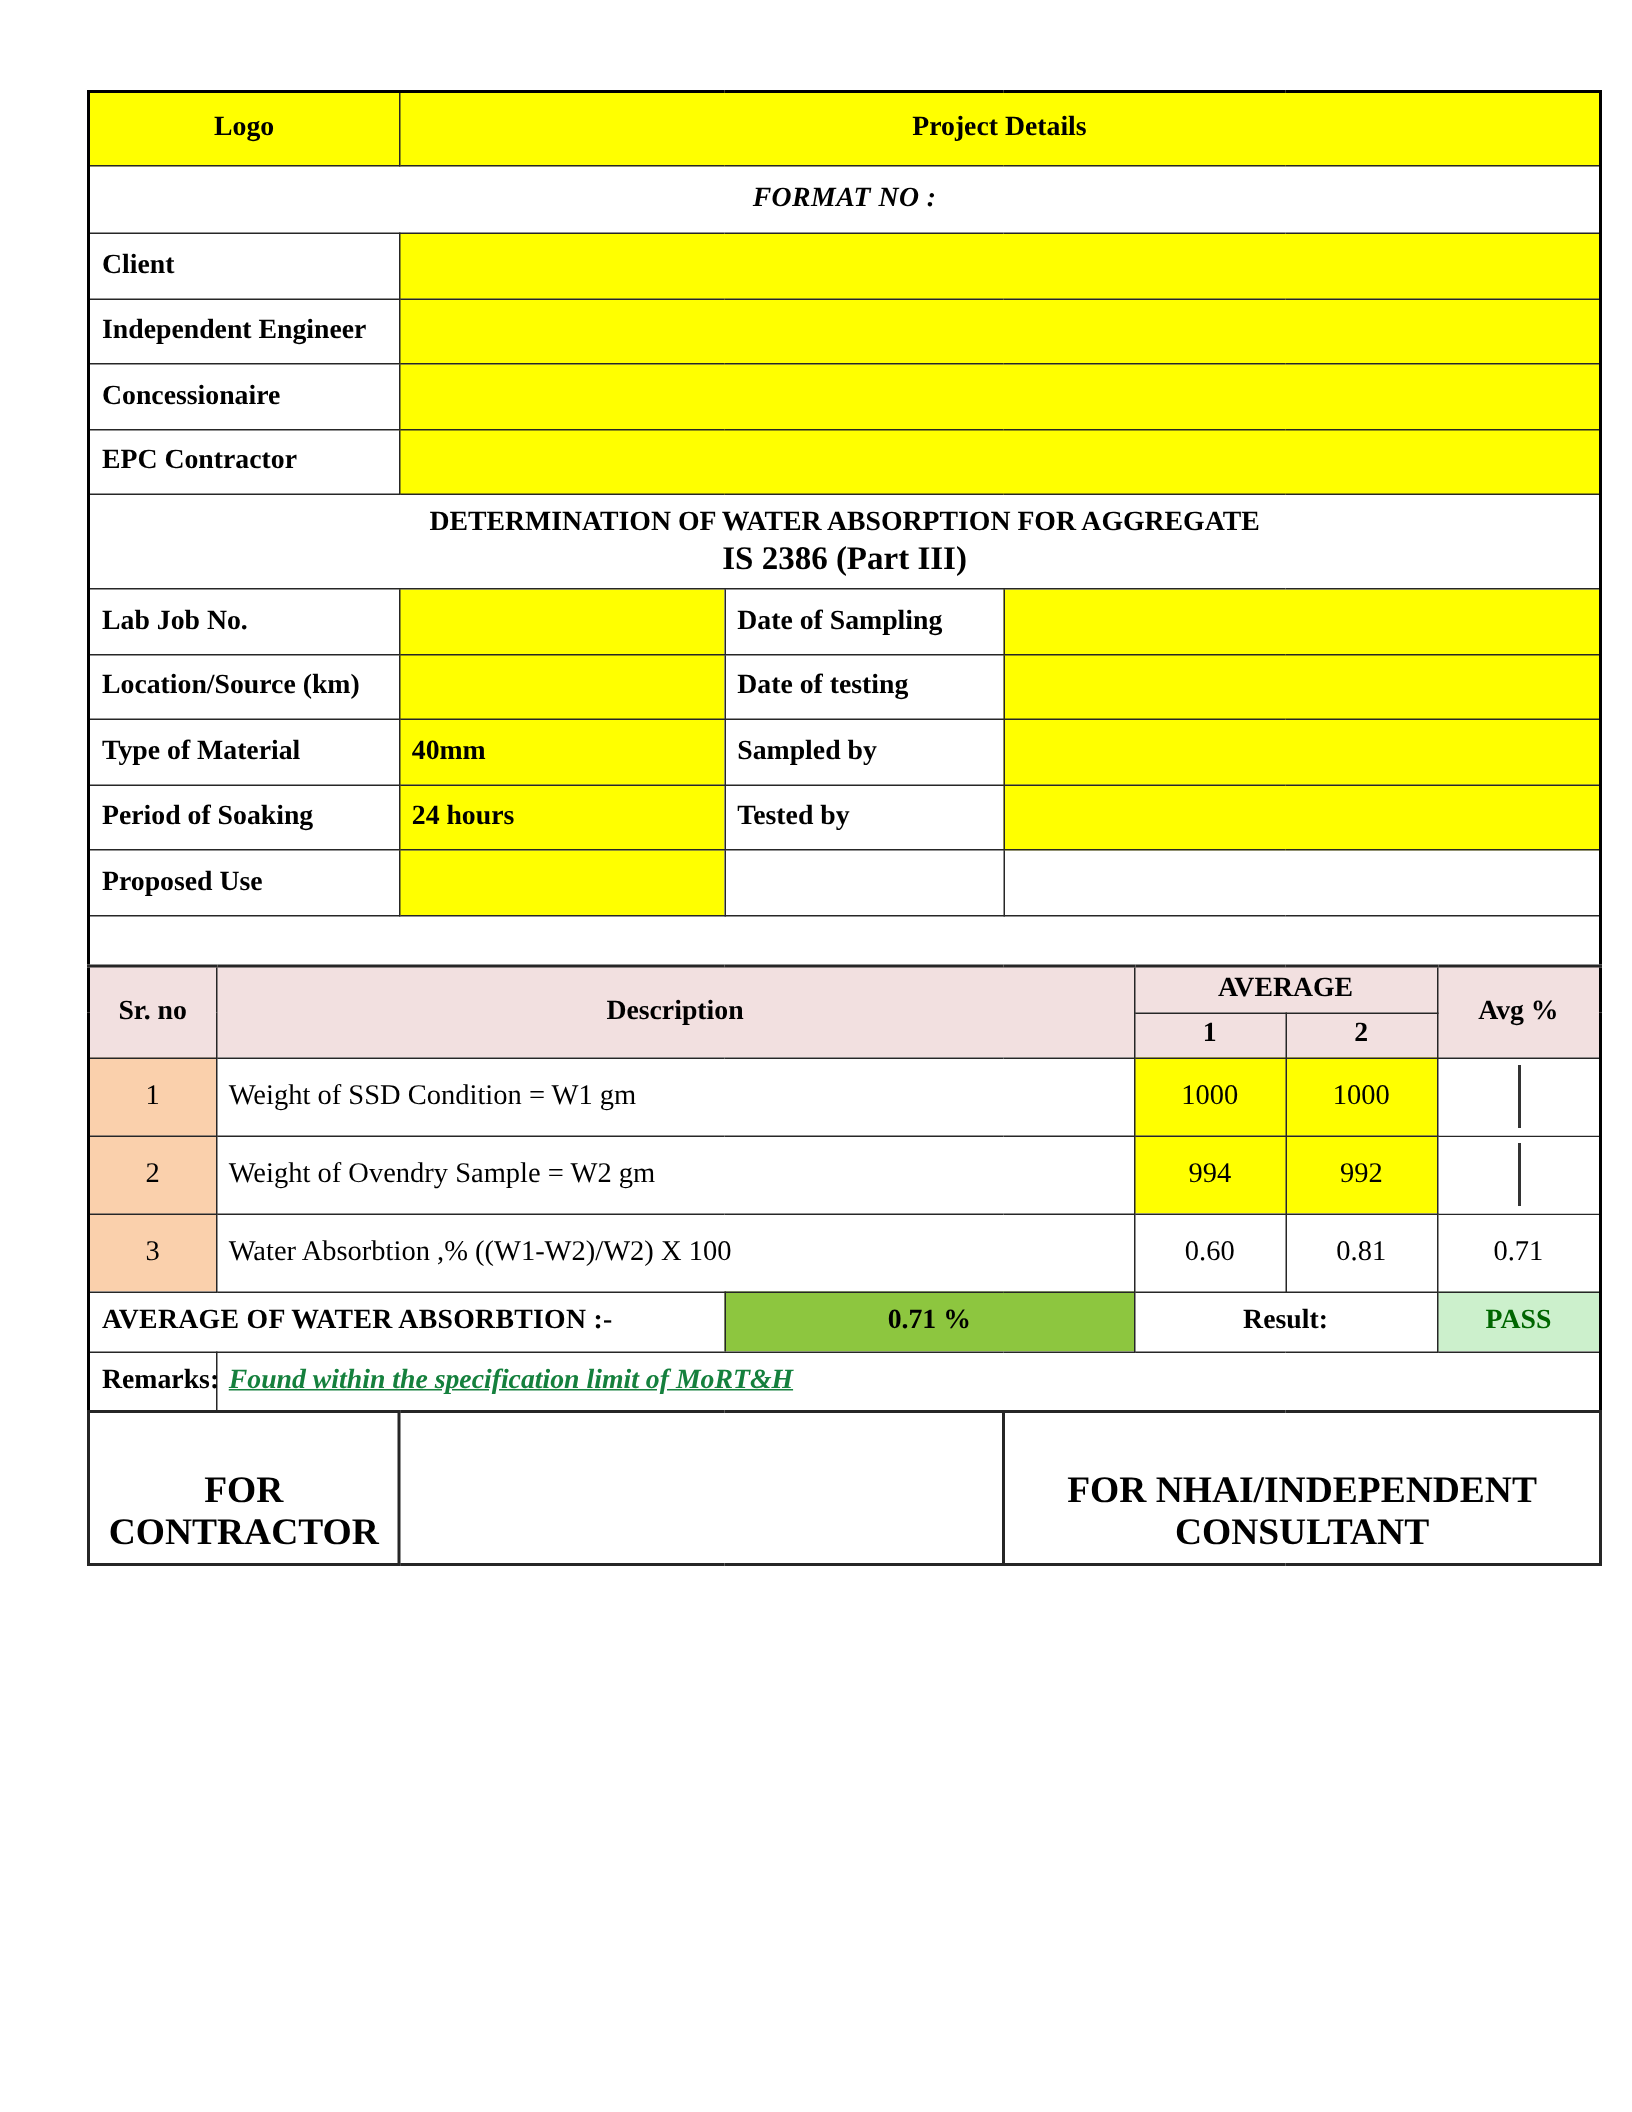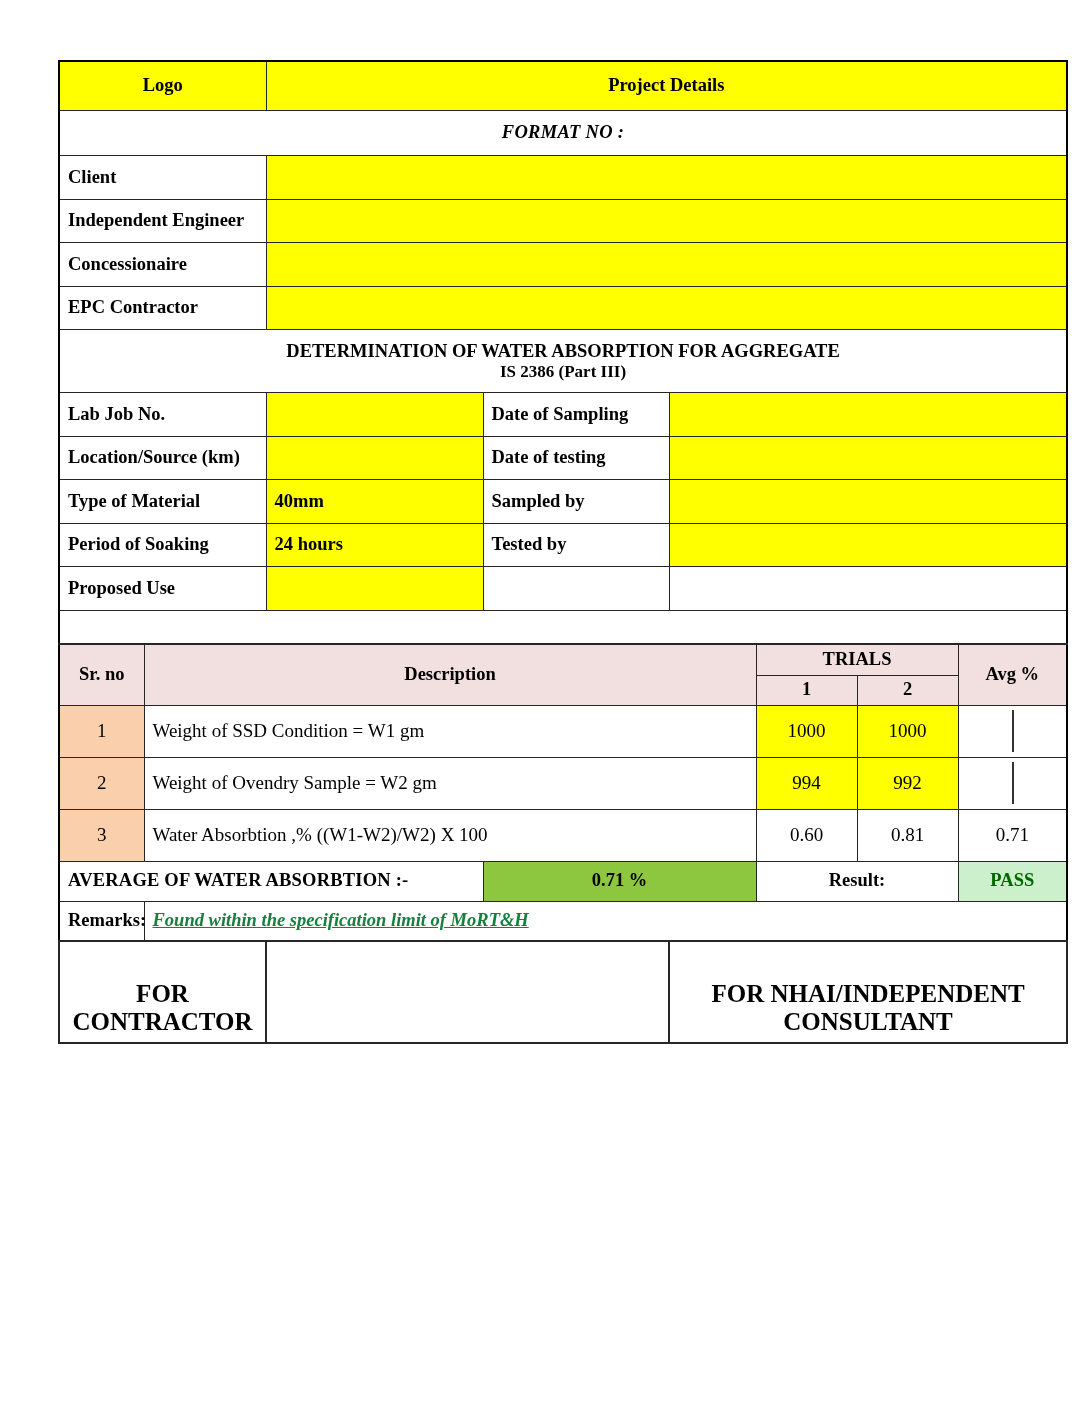--- a/index.html
+++ b/index.html
@@ -55,21 +55,21 @@
   .format-row { height: 44px; font-size: 20px; letter-spacing: .3px; font-style: italic; }
 
   .party-row { height: 43.5px; }
   .title-cell {
     height: 62px;
     font-size: 19px;
     text-align: center;
     line-height: 1.35;
     padding: 4px 8px;
   }
-  .title-cell .l2 { font-size: 17px; }
+  .title-cell .l2 { font-size: 22px; }
 
   .info-row { height: 43.5px; margin-left: 22px; }
 
   .spacer-row td { height: 32px; border-left: 1.6px solid #262626; border-right: 1.6px solid #262626; }
 
   
   .res-head td {
     background: #F2E0E0;
     text-align: center;
     font-size: 18.5px;
@@ -219,21 +219,21 @@
         <td class="nofill" colspan="4"></td>
       </tr>
 
       <tr class="spacer-row">
         <td colspan="8" style="border-top:1.6px solid #262626; border-bottom:1.6px solid #262626;"></td>
       </tr>
 
       <tr class="res-head">
         <td rowspan="2" class="thickline-top">Sr. no</td>
         <td rowspan="2" colspan="4" class="thickline-top">Description</td>
-        <td colspan="2" style="height:30px" class="thickline-top">TRIALS</td>
+        <td colspan="2" style="height:30px" class="thickline-top">AVERAGE</td>
         <td rowspan="2" class="thickline-top">Avg %</td>
       </tr>
       <tr class="res-head-sub">
         <td style="height:29px">1</td>
         <td style="height:29px">2</td>
       </tr>
 
       <tr class="data-row">
         <td class="peach srno">1</td>
         <td class="lft" colspan="4">Weight of  SSD Condition = W1 gm</td>

